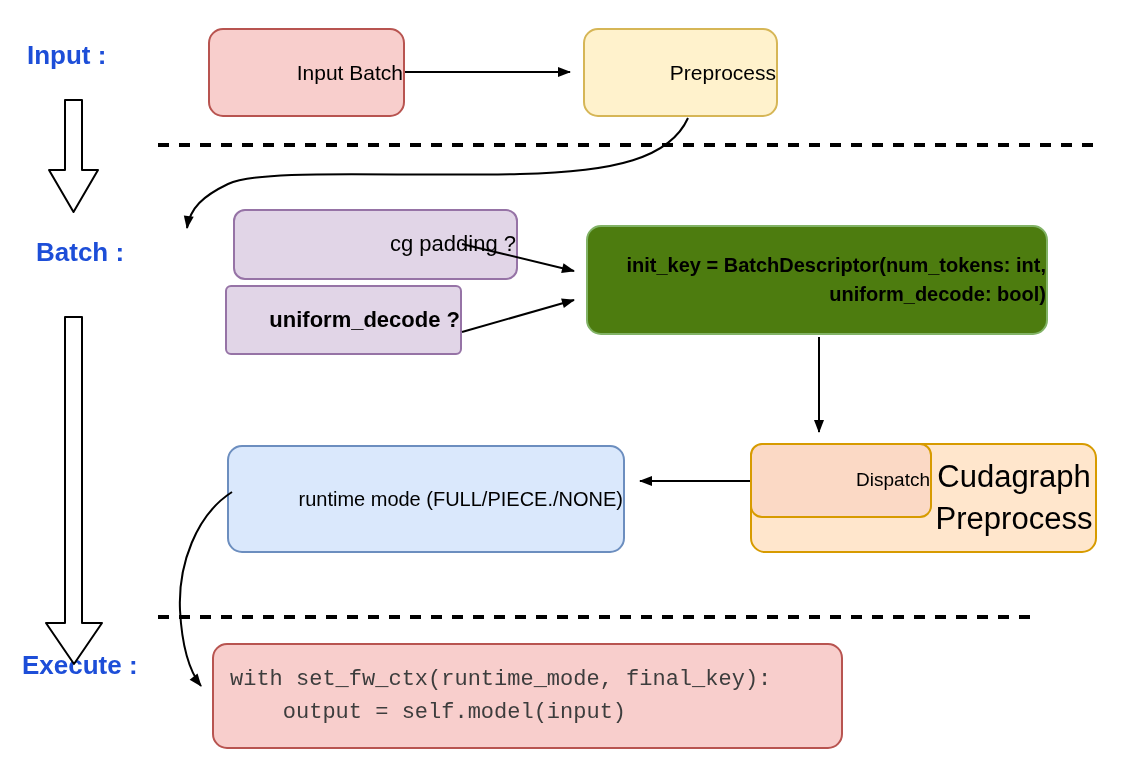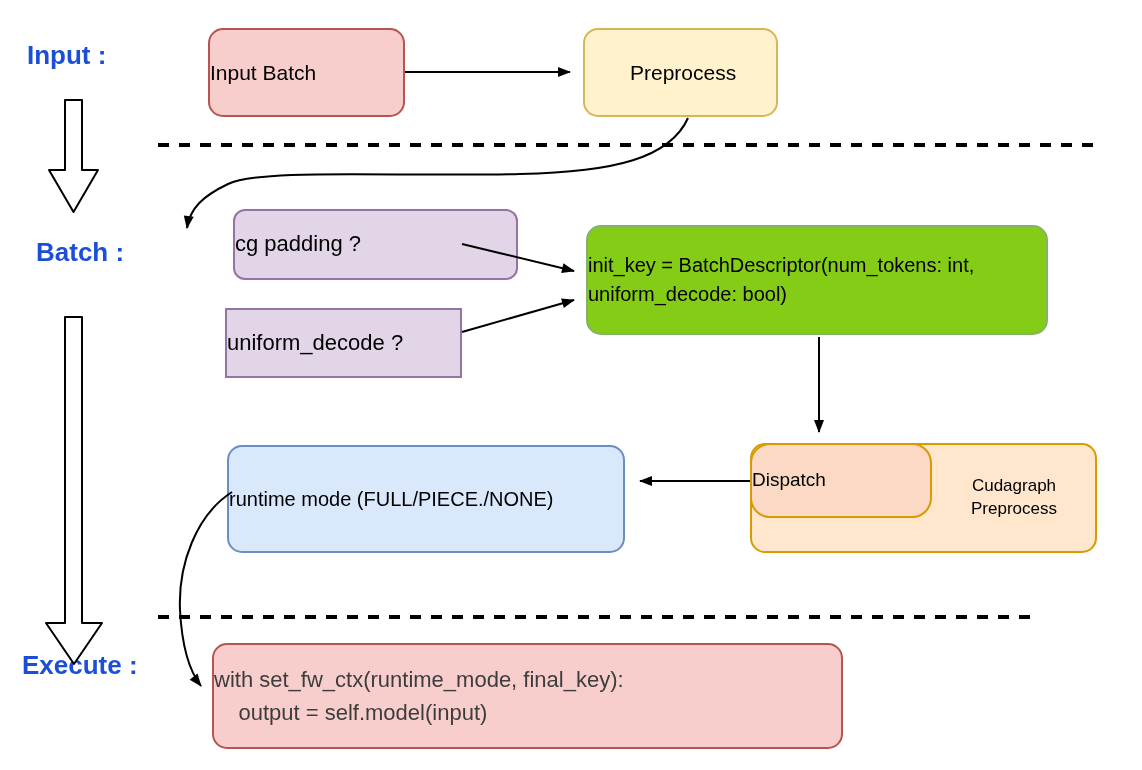--- a/index.html
+++ b/index.html
@@ -19,53 +19,53 @@
     z-index:2;
     white-space:nowrap;
   }
   .box {
     position:absolute;
     box-sizing:border-box;
     border:2px solid #000;
     border-radius:15px;
     display:flex;
     flex-direction:column;
-    align-items:flex-start;
+    align-items:flex-end;
     justify-content:center;
     text-align:center;
     z-index:2;
     line-height:1.3;
   }
   .red    { background:#f8cecc; border-color:#b85450; }
   .yellow { background:#fff2cc; border-color:#d6b656; }
   .purple { background:#e1d5e7; border-color:#9673a6; }
-  .green  { background:#84cc16; border-color:#82b366; }
+  .green  { background:#4d7c0f; border-color:#82b366;font-weight:bold; }
   .blue   { background:#dae8fc; border-color:#6c8ebf; }
   .orange-outer { background:#ffe6cc; border-color:#d79b00; }
   .orange-inner { background:#fbd9c5; border-color:#d79b00; }
 
   .b-input-batch { left:208px; top:28px;  width:197px; height:89px;  font-size:21px; }
   .b-preprocess  { left:583px; top:28px;  width:195px; height:89px;  font-size:21px;padding-left:45px; }
   .b-cg-padding  { left:233px; top:209px; width:285px; height:71px;  font-size:22px; border-radius:12px; }
-  .b-uniform     { left:225px; top:308px; width:237px; height:70px;  font-size:22px; border-radius:0; }
+  .b-uniform     { left:225px; top:285px; width:237px; height:70px;  font-size:22px; border-radius:6px;font-weight:bold; }
   .b-init-key    { left:586px; top:225px; width:462px; height:110px; font-size:20px; line-height:1.45; }
   .b-runtime     { left:227px; top:445px; width:398px; height:108px; font-size:20px; line-height:1.45; }
   .b-dispatcher  { left:750px; top:443px; width:347px; height:110px; }
   .dispatcher-label {
     position:absolute; left:182px; top:0; width:160px; height:100%;
     display:flex; flex-direction:column; justify-content:center;
-    text-align:center; font-size:17px; line-height:1.35;
+    text-align:center; font-size:31px; line-height:1.35;
   }
-  .b-dispatch    { left:750px; top:443px; width:182px; height:75px; font-size:19px; border-radius:20px; z-index:3; }
+  .b-dispatch    { left:750px; top:443px; width:182px; height:75px; font-size:19px; border-radius:12px; z-index:3; }
   .b-code {
     left:212px; top:643px; width:631px; height:106px;
-    font-family:Liberation Sans, sans-serif;
+    font-family:Liberation Mono, monospace;
     font-size:22px; line-height:1.5;
     align-items:flex-start; text-align:left;
-    white-space:pre; color:#3d3d3d;
+    padding-left:16px; white-space:pre; color:#3d3d3d;
   }
   .arrow-layer {
     position:absolute; left:0; top:0; z-index:4;
     pointer-events:none;
   }
 </style>
 </head>
 <body>
 
 <div class="stage">

